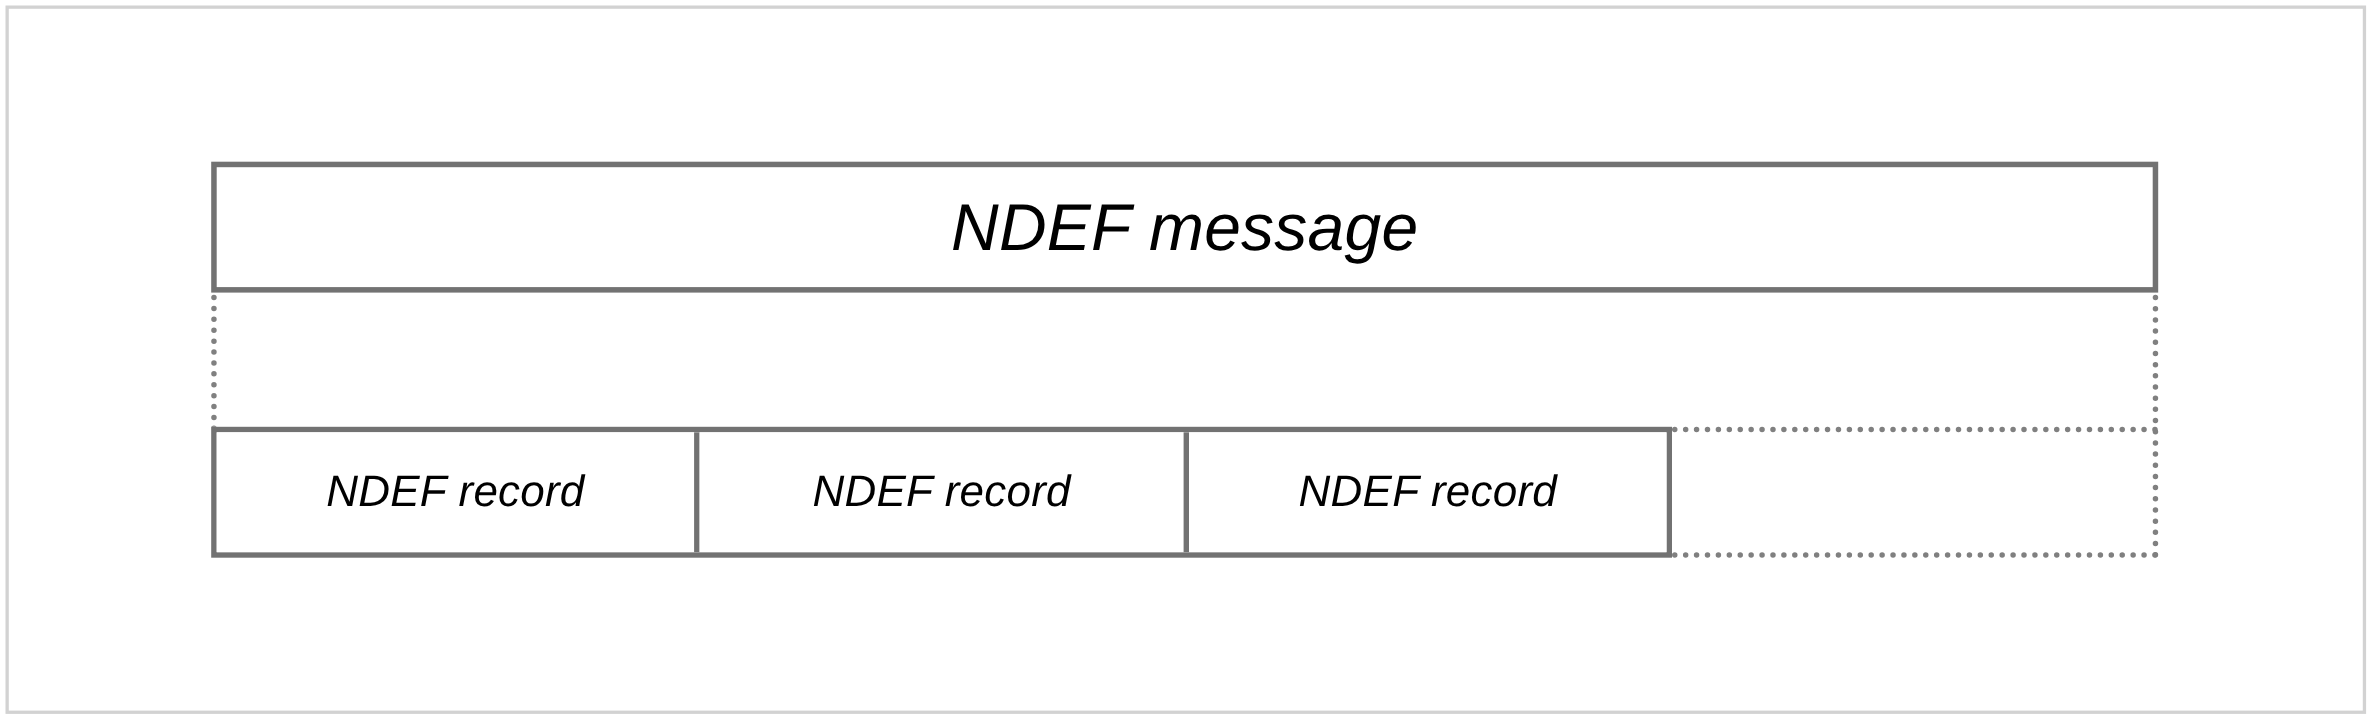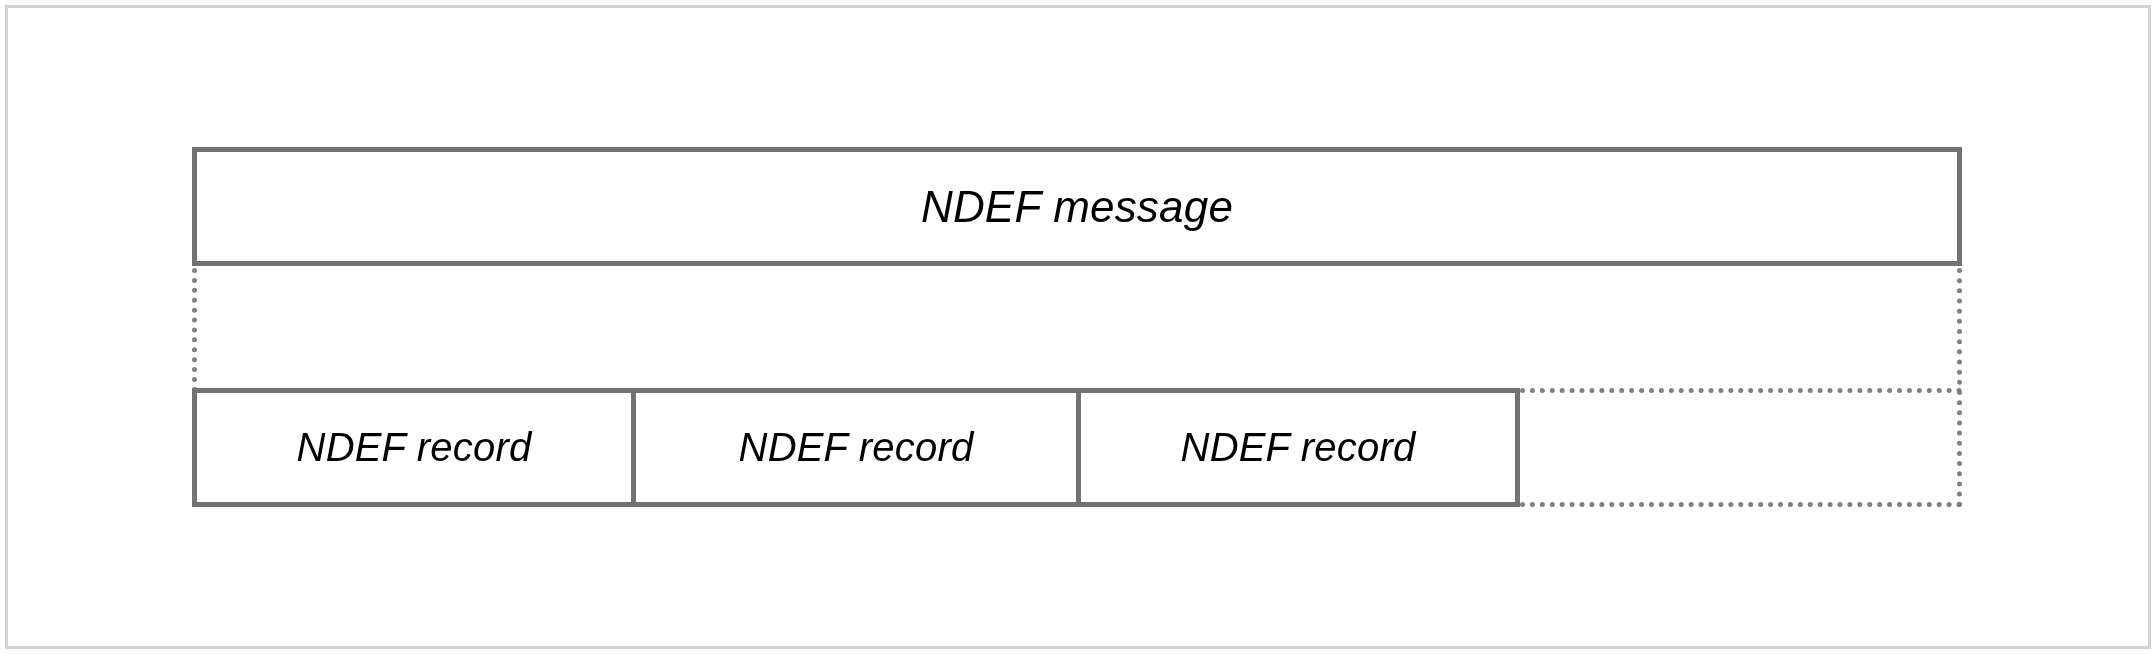--- a/index.html
+++ b/index.html
@@ -39,21 +39,21 @@
     height: 119px;
     box-sizing: border-box;
     border: 5px solid #727272;
     background: #ffffff;
     display: flex;
     align-items: center;
     justify-content: center;
   }
   #message-box .box-label {
     font-style: italic;
-    font-size: 44px;
+    font-size: 60px;
     color: #000000;
     letter-spacing: 0.2px;
     white-space: nowrap;
   }
 
   
   .dotted-v {
     position: absolute;
     width: 0px;
     border-left: 5px dotted #808080;

